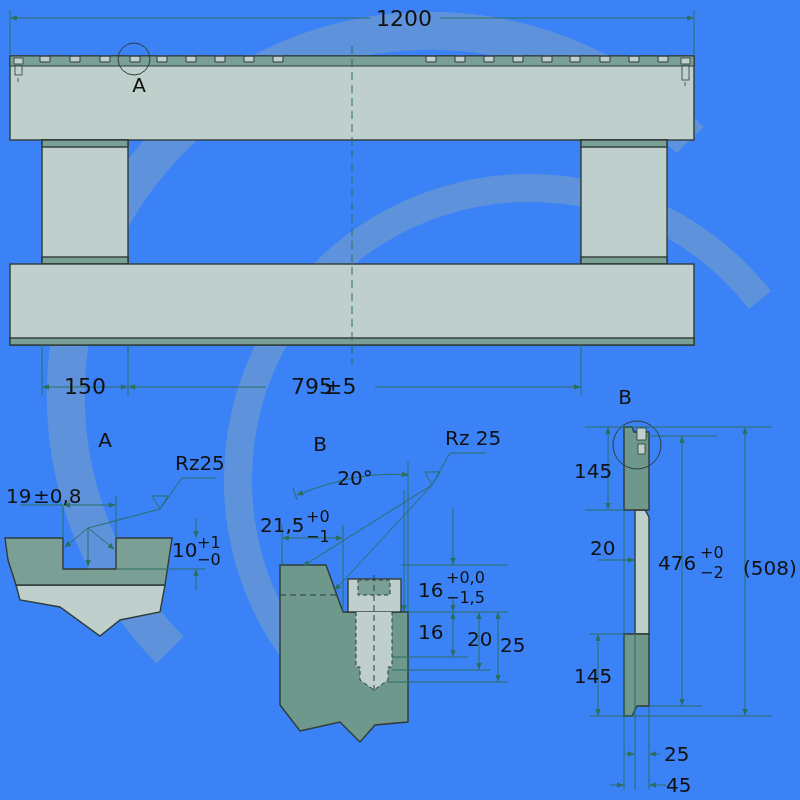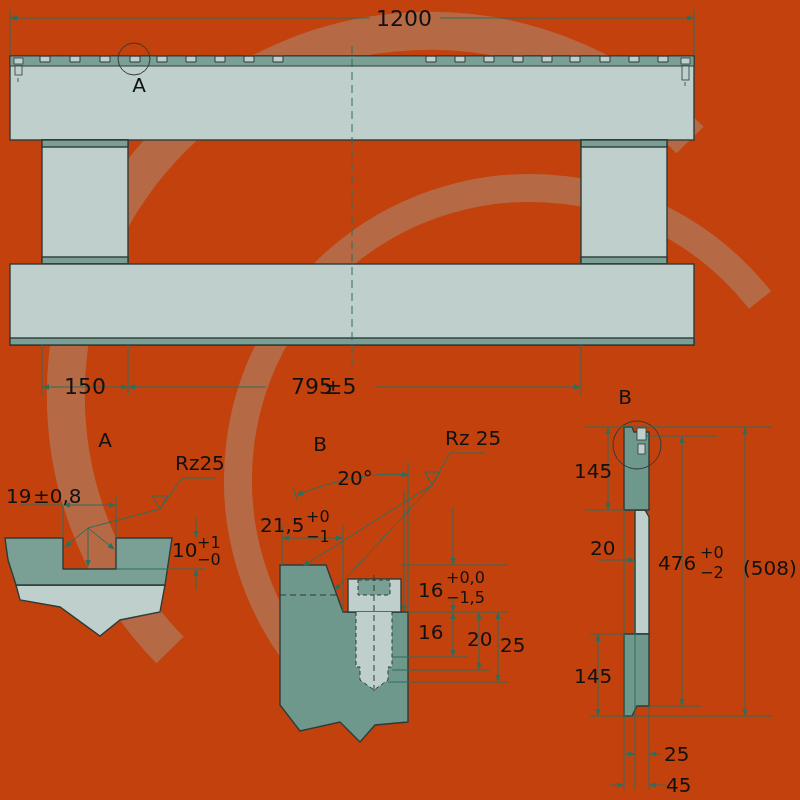--- a/index.html
+++ b/index.html
@@ -1,16 +1,16 @@
 <!DOCTYPE html>
 <html><head>
 <meta charset="utf-8">
 <style>
   html,body{margin:0;padding:0;background:#ffffff;}
-  #canvas{position:relative;width:800px;height:800px;overflow:hidden;background:#c2410c;}
+  #canvas{position:relative;width:800px;height:800px;overflow:hidden;background:#3b82f6;}
   svg{position:absolute;left:0;top:0;}
   .lbl{font-family:"DejaVu Sans","Liberation Sans",sans-serif;fill:#111111;}
   .big{font-size:22px;}
   .mid{font-size:20px;}
   .sm{font-size:16px;}
   .dim{stroke:#2c6e5e;stroke-width:1;fill:none;}
   .out{stroke:#2f3b38;stroke-width:1.4;}
 </style>
 </head>
 <body>

